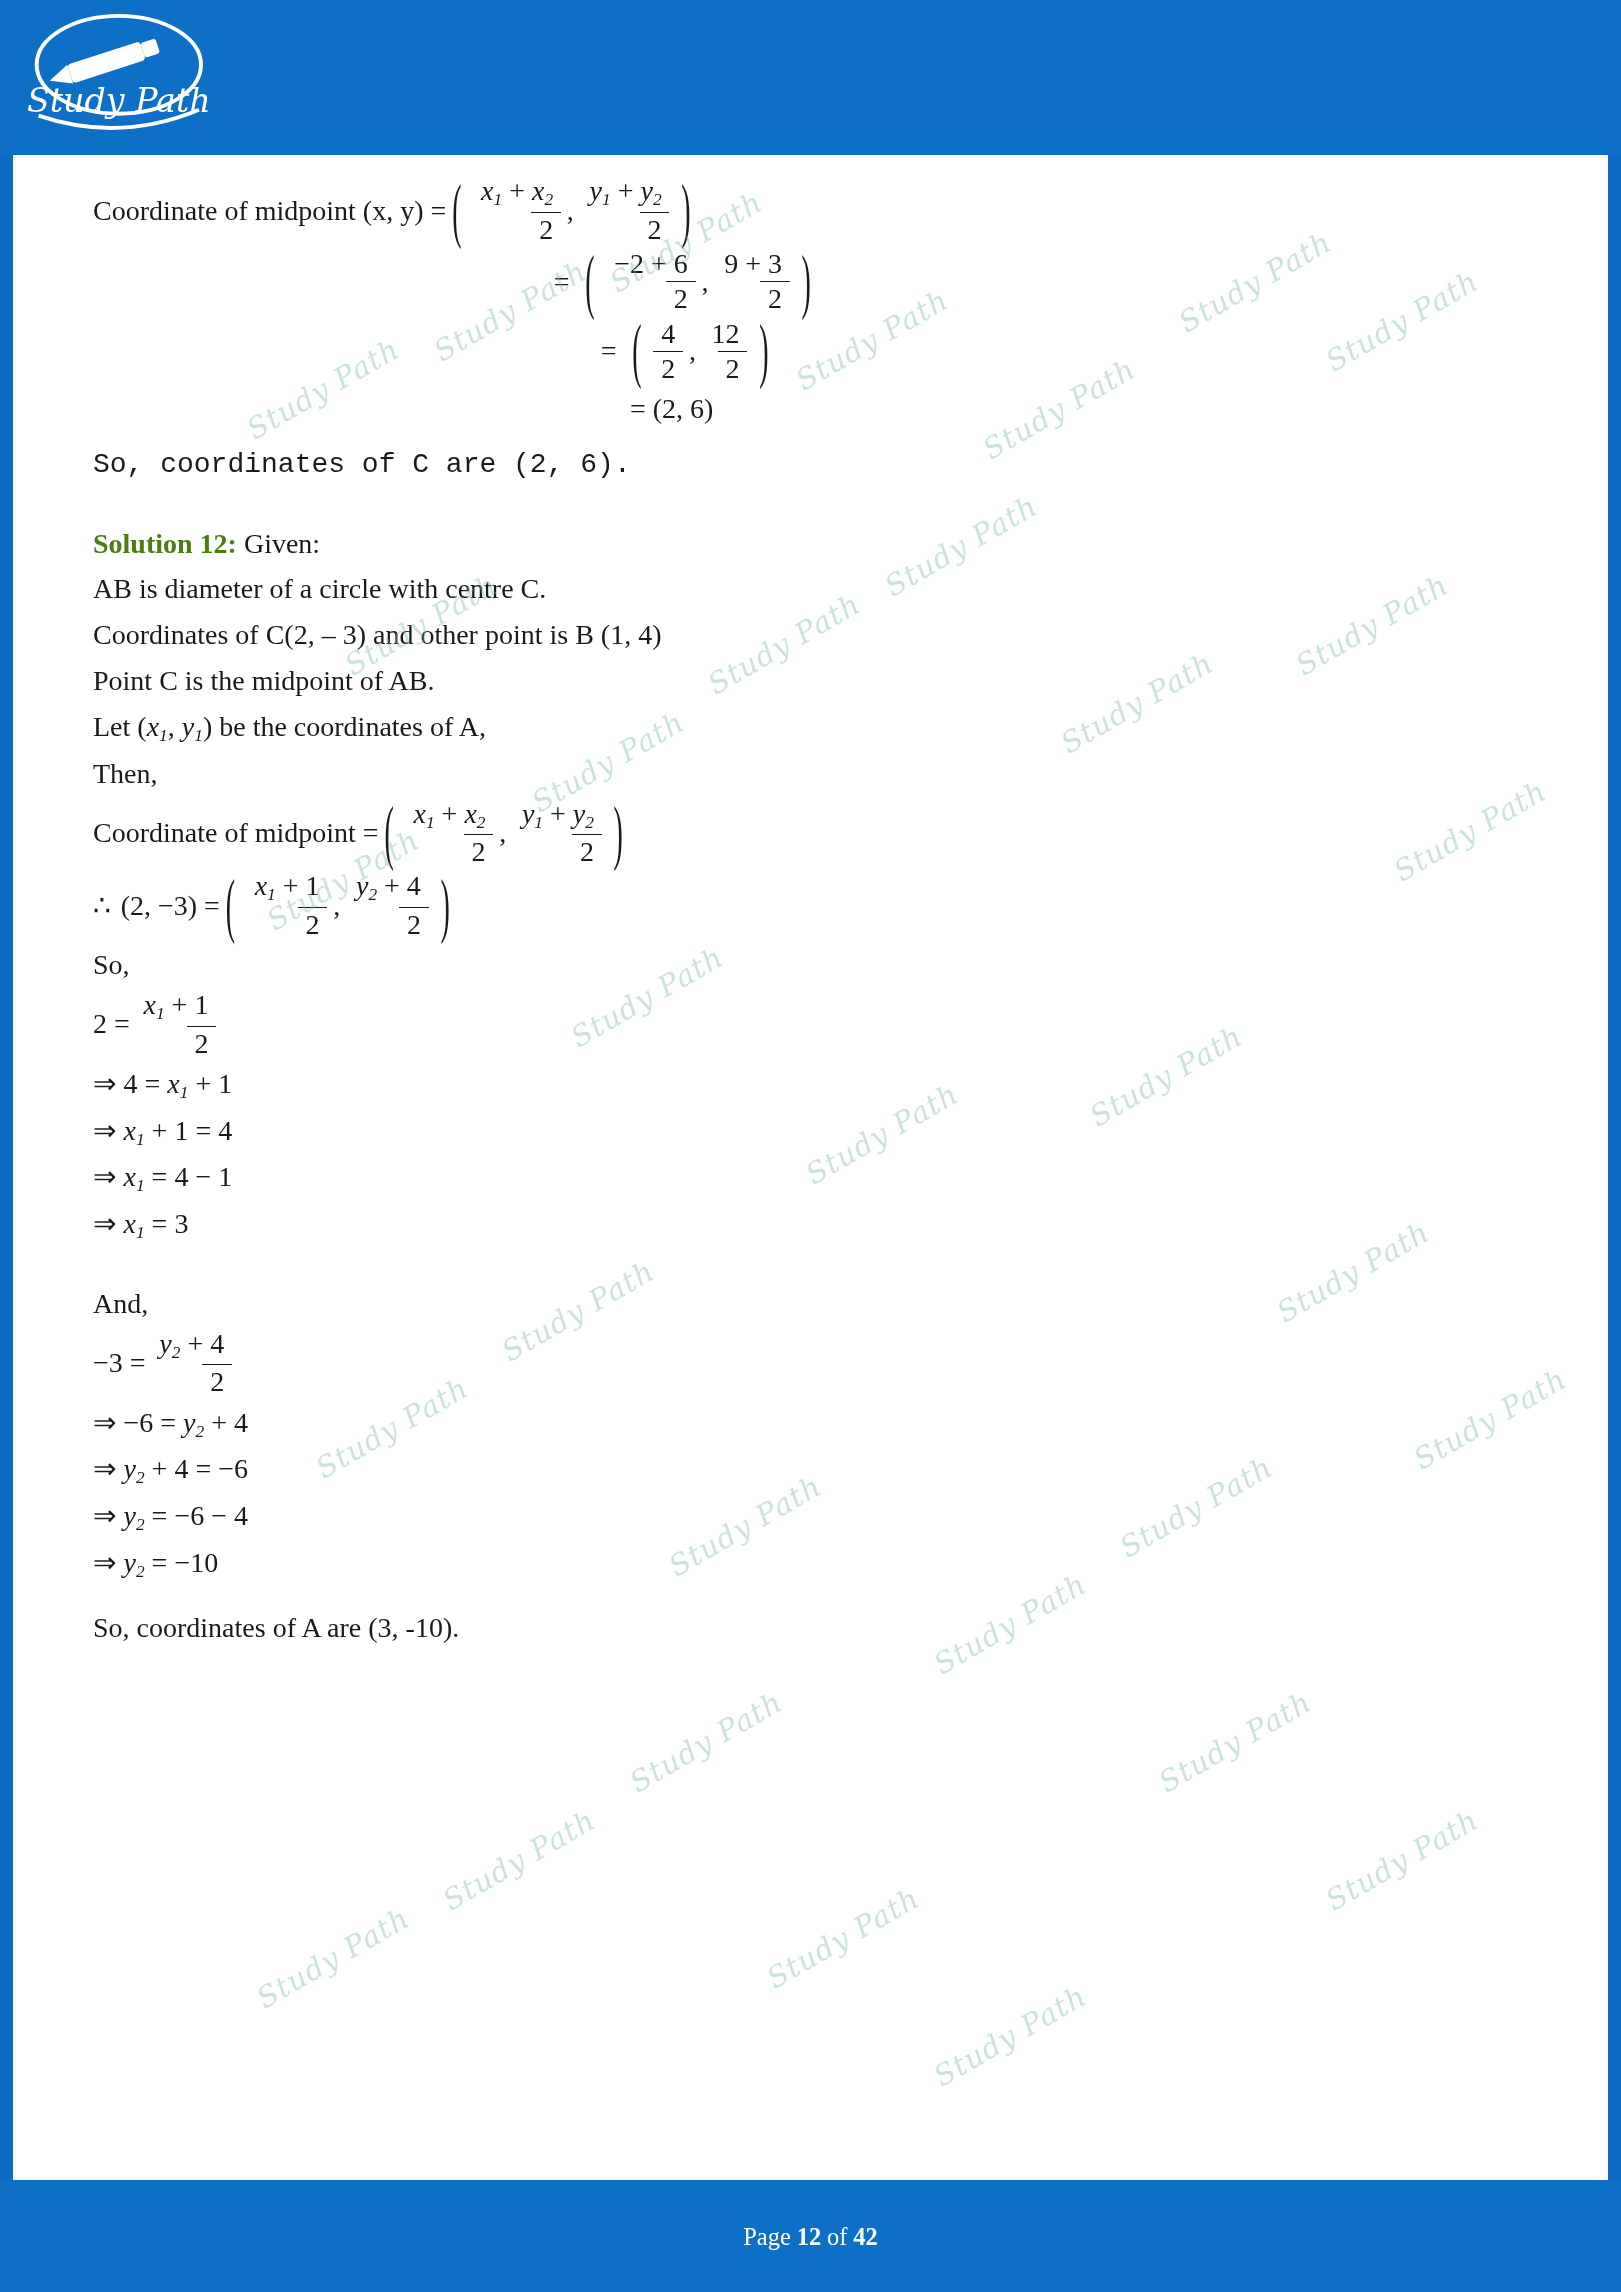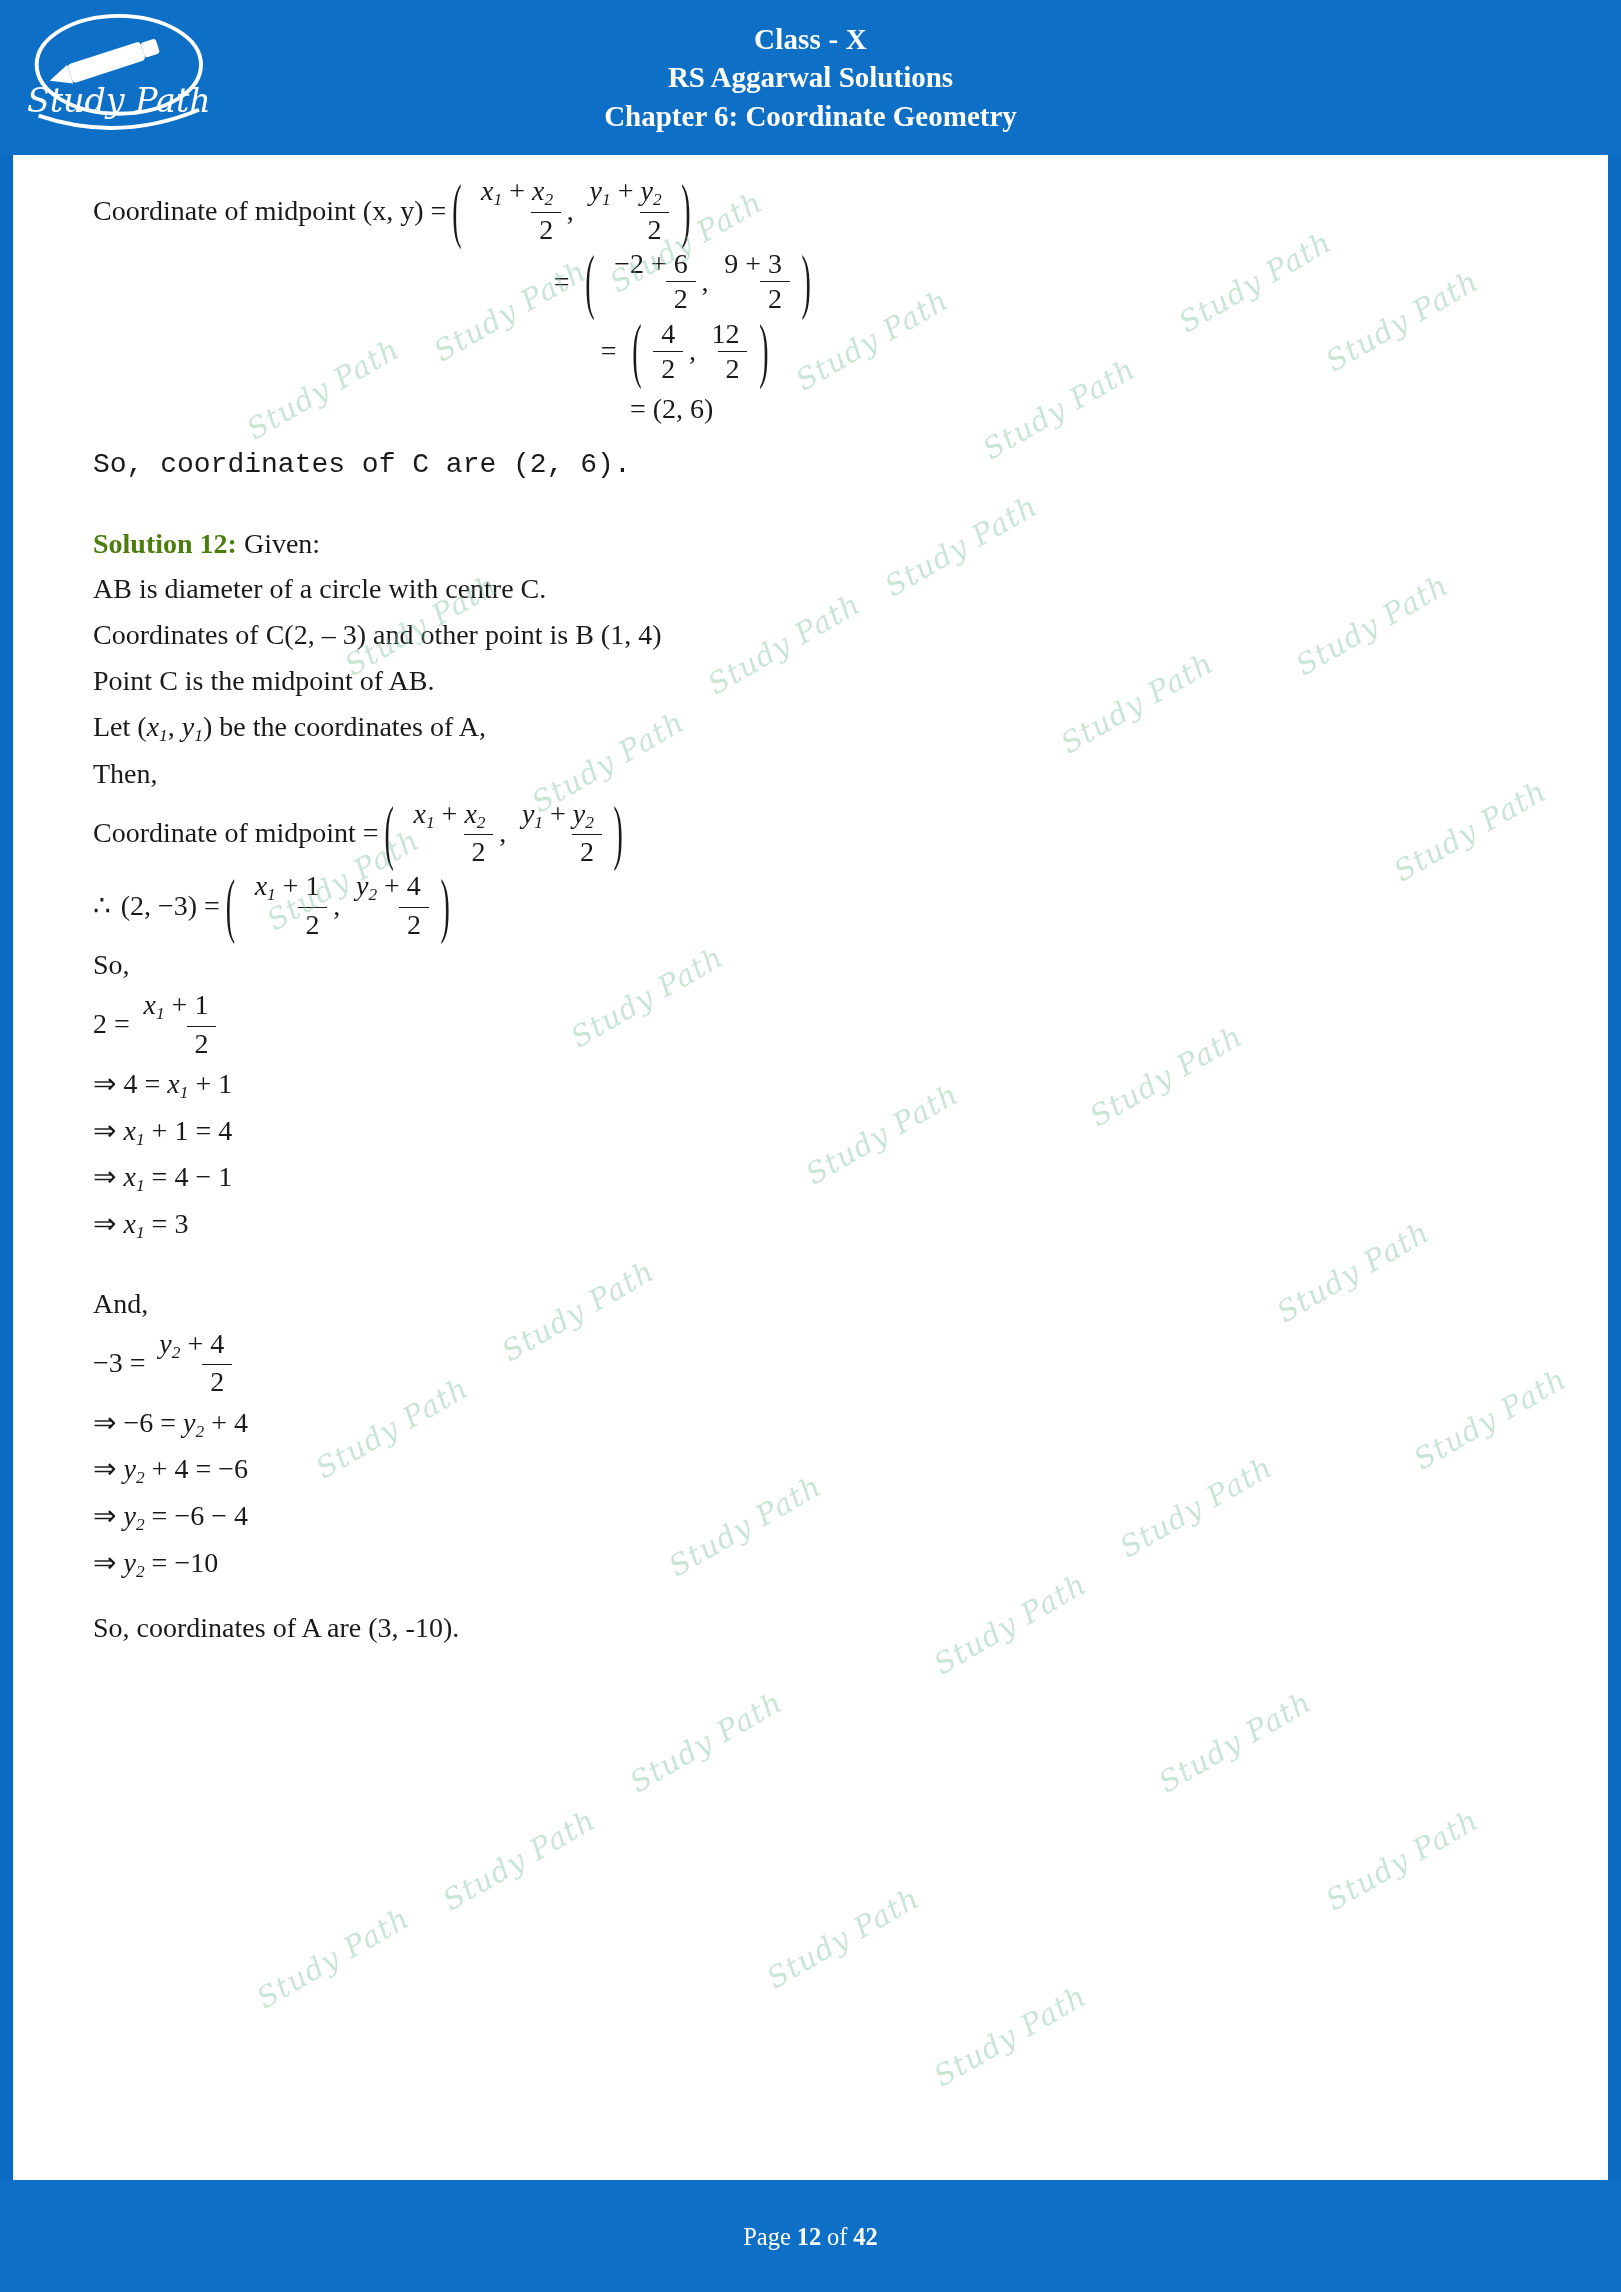--- a/index.html
+++ b/index.html
@@ -158,25 +158,20 @@
       <svg width="225" height="142" viewBox="0 0 230 145" xmlns="http://www.w3.org/2000/svg">
         <ellipse cx="100" cy="60" rx="84" ry="50" fill="none" stroke="#ffffff" stroke-width="4"></ellipse>
         <g transform="rotate(-18 95 55)">
           <rect x="48" y="45" width="78" height="20" rx="4" fill="#ffffff"></rect>
           <polygon points="48,45 26,55 48,65" fill="#ffffff"></polygon>
           <rect x="126" y="47" width="16" height="16" rx="3" fill="#ffffff"></rect>
         </g>
         <text x="100" y="108" font-family="DejaVu Serif, serif" font-style="italic" font-size="34" fill="#ffffff" text-anchor="middle">Study Path</text>
         <path d="M18 112 Q100 140 182 106" fill="none" stroke="#ffffff" stroke-width="4"></path>
       </svg>
-    </div>
-    <div class="header-center">
-      <div class="header-line1">Class - X</div>
-      <div class="header-line2">RS Aggarwal Solutions</div>
-      <div class="header-line3">Chapter 6: Coordinate Geometry</div>
     </div>
   </div>
 
   <div class="watermarks">
     <div class="wm" style="left:225px;  top:372px;">Study Path</div>
     <div class="wm" style="left:412px;  top:294px;">Study Path</div>
     <div class="wm" style="left:588px;  top:225px;">Study Path</div>
     <div class="wm" style="left:774px;  top:323px;">Study Path</div>
     <div class="wm" style="left:961px;  top:392px;">Study Path</div>
     <div class="wm" style="left:1157px; top:265px;">Study Path</div>

